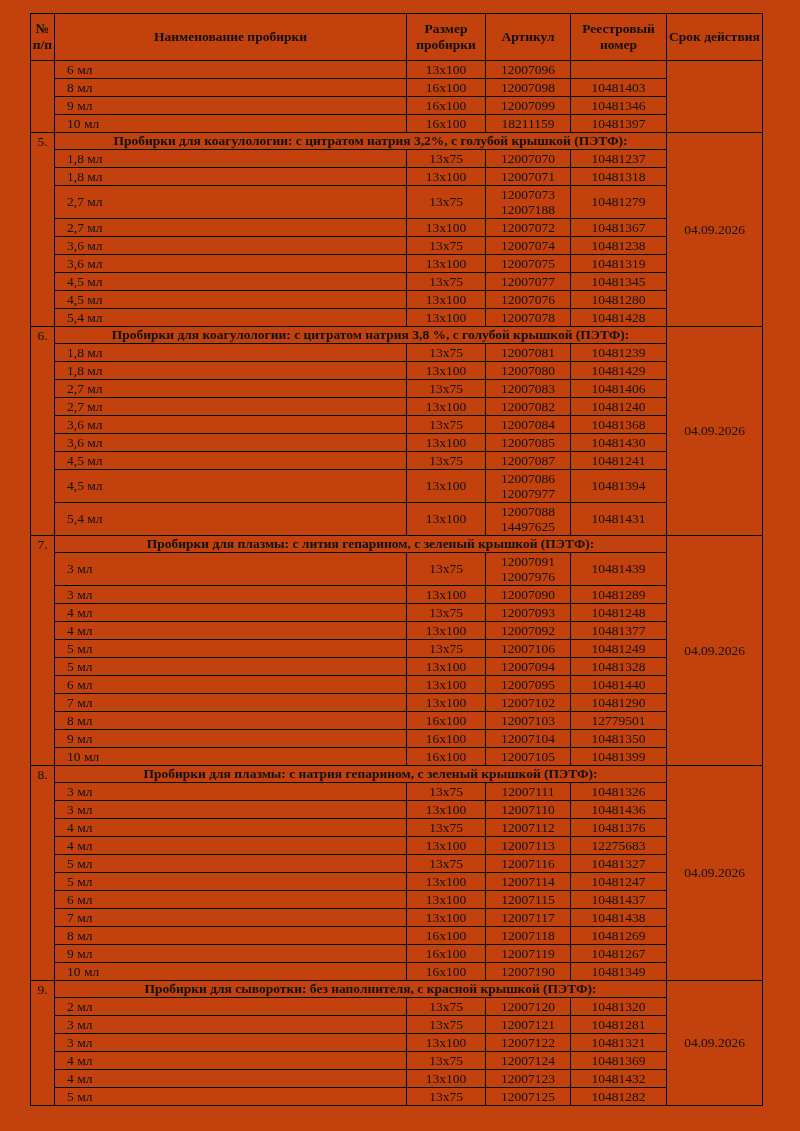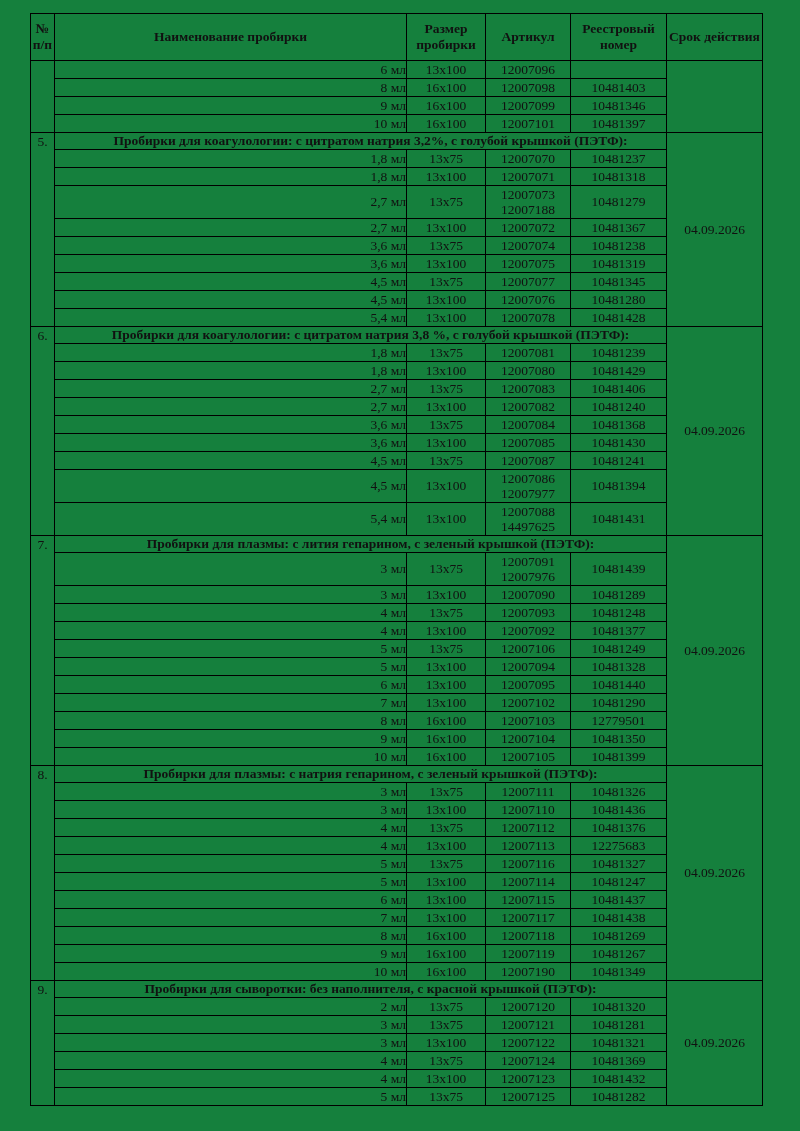--- a/index.html
+++ b/index.html
@@ -1,19 +1,19 @@
 <!DOCTYPE html>
 <html><head>
 <meta charset="utf-8">
 <style>
   html,body{margin:0;padding:0;background:#888;}
   .page{
     position:relative;
     width:800px;height:1131px;
-    background:#15803d;
+    background:#c2410c;
     margin:0 auto;
     font-family:"Liberation Serif", serif;
     color:#111;
     overflow:hidden;
   }
   table.doc{
     position:absolute;
     left:30px;top:13px;
     width:732px;
     border-collapse:collapse;
@@ -49,22 +49,22 @@
     padding-top:1px;
   }
   td.section-title{
     font-weight:bold;
     text-align:center;
     vertical-align:middle;
     white-space:nowrap;
     padding-left:20px;
   }
   td.name-cell{
-    text-align:right;
-    padding-left:4px;
+    text-align:left;
+    padding-left:12px;
     vertical-align:middle;
   }
   td.size-cell, td.article-cell, td.reg-cell{
     text-align:center;
     vertical-align:middle;
   }
   td.article-cell div{line-height:15.5px;}
   td.term-cell{
     text-align:center;
     vertical-align:middle;
@@ -117,21 +117,21 @@
           <td class="size-cell">16x100</td>
           <td class="article-cell">
             <div>12007099</div>
           </td>
           <td class="reg-cell">10481346</td>
         </tr>
         <tr>
           <td class="name-cell">10 мл</td>
           <td class="size-cell">16x100</td>
           <td class="article-cell">
-            <div>12007101</div>
+            <div>18211159</div>
           </td>
           <td class="reg-cell">10481397</td>
         </tr>
         <tr class="section-row">
           <td class="num-cell" rowspan="10">5.</td>
           <td class="section-title" colspan="4">Пробирки для коагулологии: с цитратом натрия 3,2%, с голубой крышкой (ПЭТФ):</td>
           <td class="term-cell" rowspan="10">04.09.2026</td>
         </tr>
         <tr>
           <td class="name-cell">1,8 мл</td>

